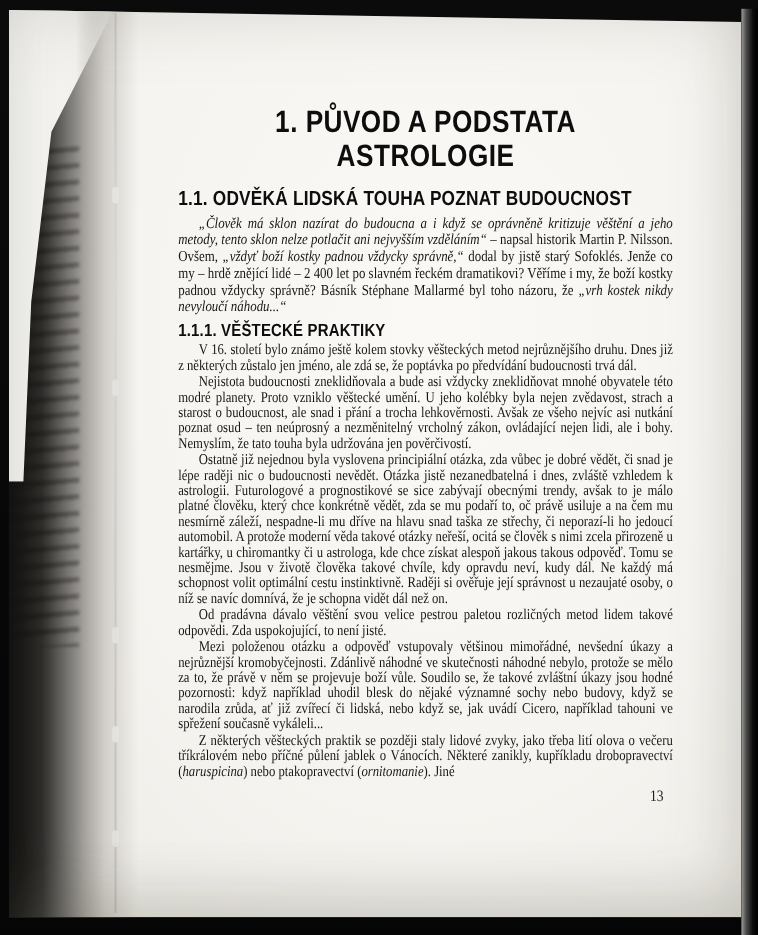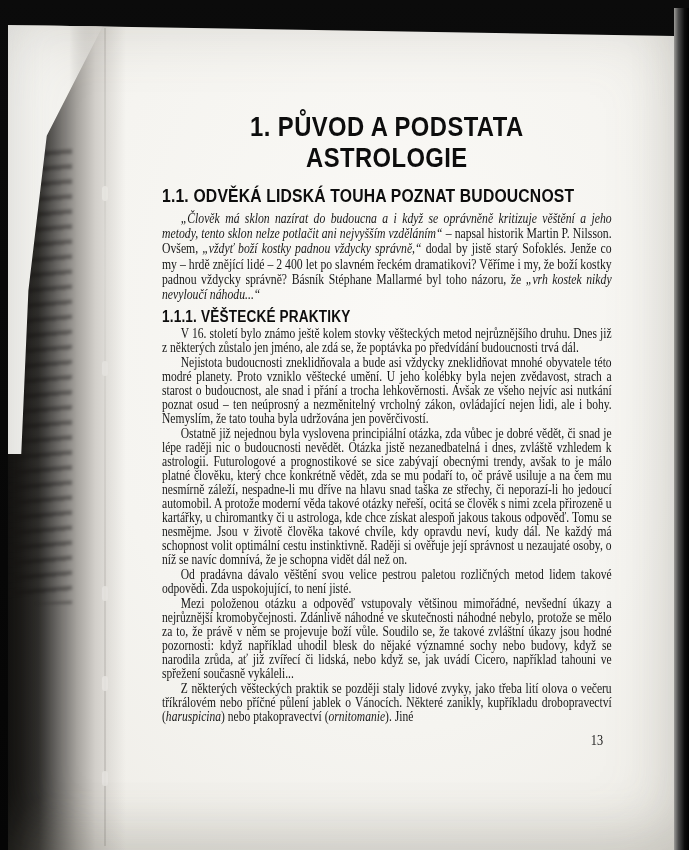--- a/index.html
+++ b/index.html
@@ -10,21 +10,21 @@
     font-family: "Liberation Serif", serif;
   }
   .scan {
     position: relative;
     width: 689px; height: 850px;
     background: linear-gradient(180deg, #0b0b0b 0%, #050505 100%);
   }
   
   .page {
     position: absolute;
-    left: 8px; top: 24px;
+    left: 8px; top: 8px;
     width: 666px; height: 826px;
     background: radial-gradient(ellipse at 58% 35%, #faf9f6 0%, #f5f4f0 55%, #edebe5 100%);
     clip-path: polygon(0 1px, 100% 12px, 100% 100%, 0 100%);
   }
   .gutter {
     position: absolute; left: 0; top: 0;
     width: 118px; height: 100%;
     background: linear-gradient(90deg,
       #050505 0%, #121110 10%, #2e2d2b 26%, #6b6966 42%,
       #a5a29d 58%, #d2cfca 74%, rgba(245,244,240,0) 100%);

